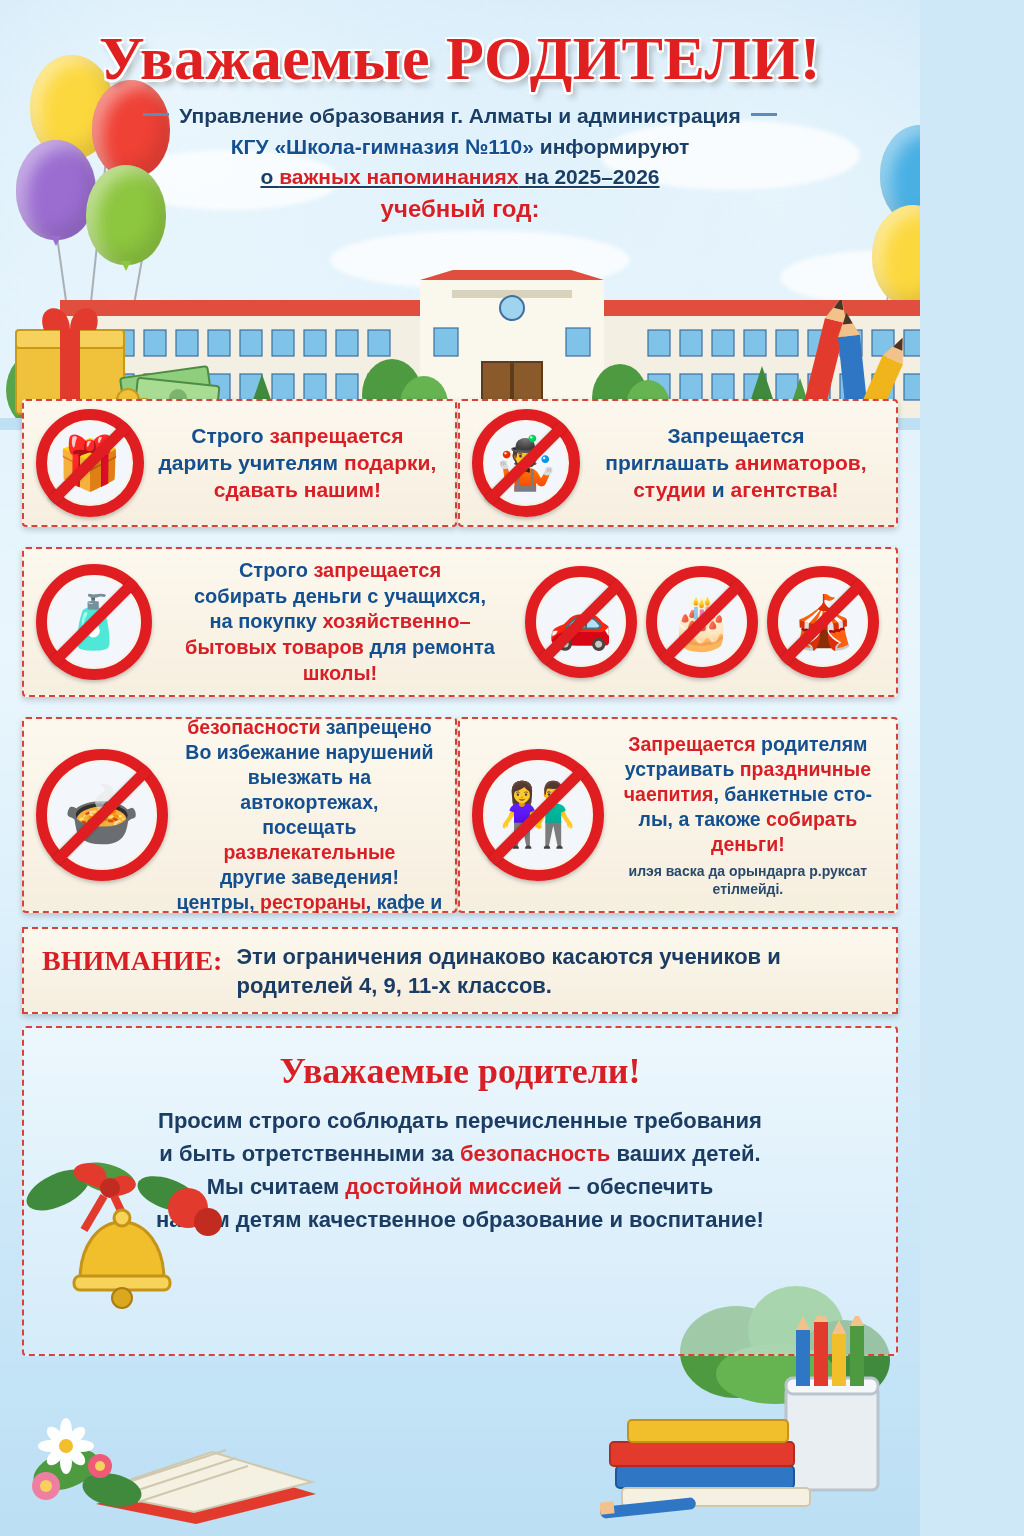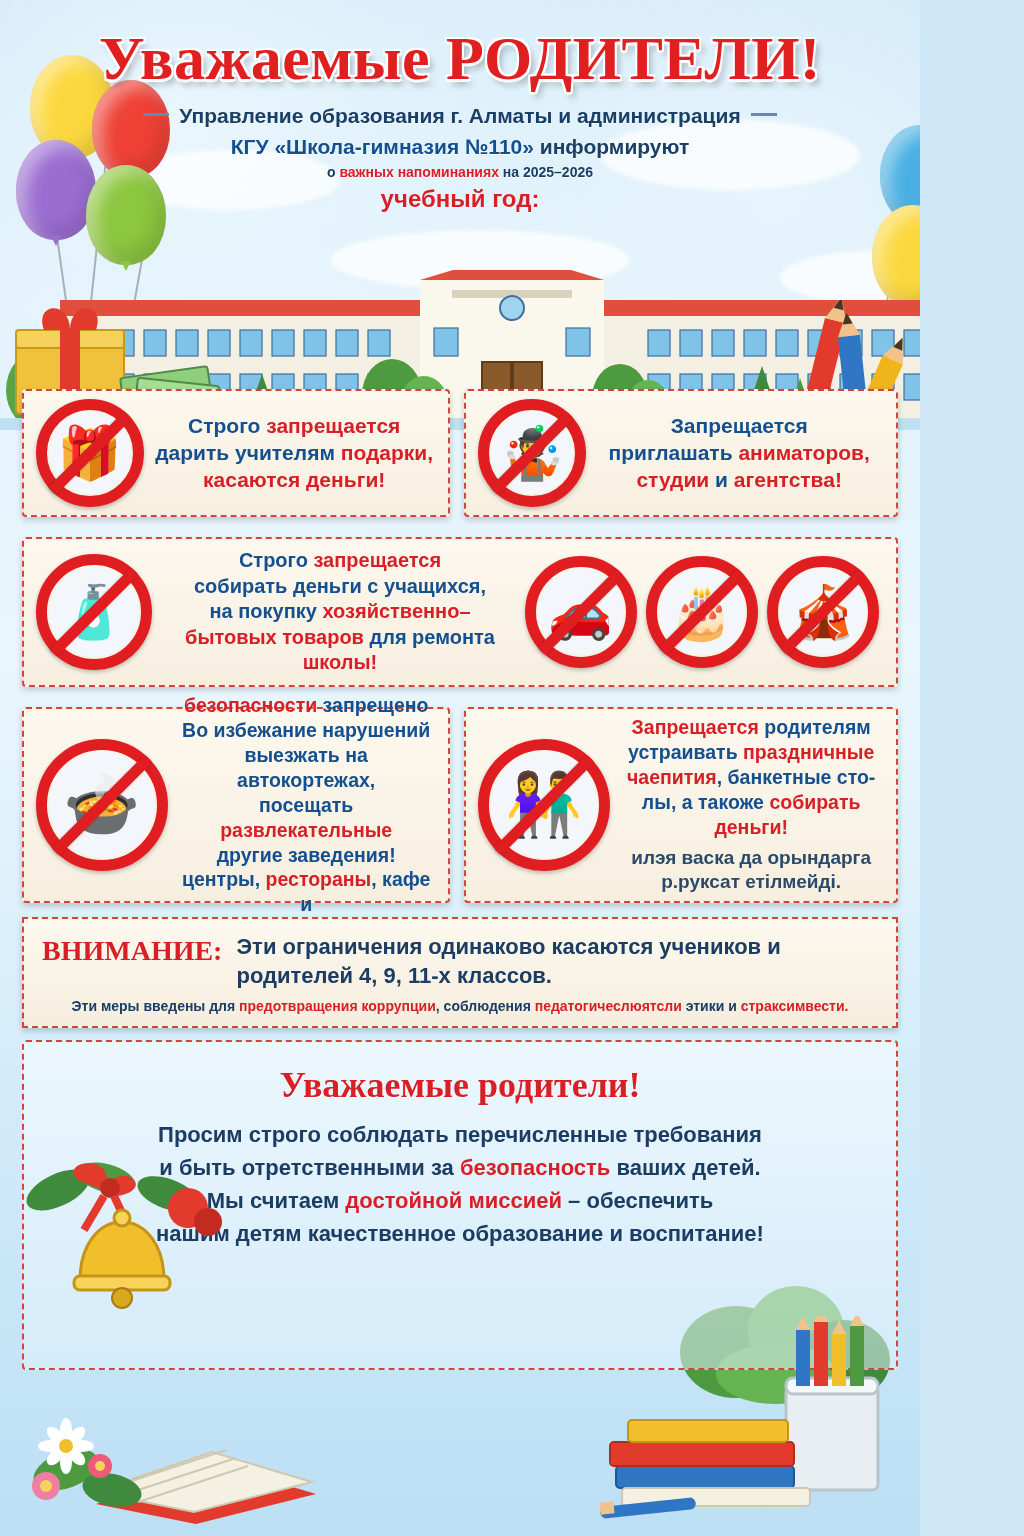--- a/index.html
+++ b/index.html
@@ -60,21 +60,21 @@
     margin: 10px auto 0;
     width: 720px;
     font-size: 21px;
     font-weight: bold;
     color: #1a3f66;
     line-height: 1.45;
     text-shadow: 0 1px 0 rgba(255,255,255,0.9);
   }
   .subtitle .accent-red { color: #d81f26; }
   .subtitle .accent-blue { color: #14508f; }
-  .subtitle .line3 { font-size: 14px; }
+  .subtitle .line3 { font-size: 21px; text-decoration: underline; }
   .subtitle .line4 { color: #d81f26; font-size: 24px; }
 
   
   .dash-l, .dash-r {
     display: inline-block;
     width: 26px;
     border-top: 3px solid #5b8db8;
     vertical-align: middle;
     margin: 0 10px 6px;
   }
@@ -115,21 +115,21 @@
   
   .deco { position: absolute; z-index: 5; }
 
   
   .cards {
     position: relative;
     z-index: 8;
     margin-top: 172px;
     padding: 0 22px;
   }
-  .row { display: flex; gap: 14px; margin-bottom: 14px; margin-top: 20px; }
+  .row { display: flex; gap: 1px; margin-bottom: 14px; margin-top: 20px; }
 
   .card {
     position: relative;
     background: linear-gradient(180deg, #fdf8ee 0%, #f6efe0 100%);
     border: 2px dashed #d8423c;
     border-radius: 4px;
     box-shadow: 0 3px 6px rgba(0,0,0,0.18);
     display: flex;
     align-items: center;
     padding: 10px 12px;
@@ -148,21 +148,21 @@
     font-weight: bold;
     color: #1b3c63;
     line-height: 1.28;
     text-align: center;
   }
   .card .text .r { color: #d81f26; }
   .card .text .b { color: #14508f; }
 
   .small-note {
     display: block;
-    font-size: 19px;
+    font-size: 14px;
     font-weight: bold;
     color: #2a4a6b;
     margin-top: 6px;
   }
 
   
   .ban {
     position: relative;
     border-radius: 50%;
     background: rgba(255,255,255,0.0);
@@ -435,21 +435,21 @@
             <div class="inner">
                 <span class="emoji">🎁</span>
               </div>
             <div class="ring"></div>
             <div class="slash"></div>
           </div>
         </div>
         <div class="text">
           <div><span class="b">Строго </span><span class="r">запрещается</span></div>
           <div><span class="b">дарить учителям </span><span class="r">подарки,</span></div>
-          <div><span class="r">касаются деньги!</span></div>
+          <div><span class="r">сдавать нашим!</span></div>
         </div>
       </div>
 
       <div class="card" style="width:486px; height:128px;">
         <div class="icon-wrap">
           <div class="ban" style="width:108px;height:108px;">
             <div class="inner">
                 <span class="emoji">🤹</span>
               </div>
             <div class="ring"></div>
@@ -552,23 +552,20 @@
 
   </div>
 
   <div class="attention">
     <div class="head-line">
       <div class="att-word">ВНИМАНИЕ:</div>
       <div class="att-body">
         <div>Эти ограничения одинаково касаются учеников и</div>
         <div>родителей  4, 9, 11-х классов.</div>
       </div>
-    </div>
-    <div class="att-foot">
-      <span>Эти меры введены для </span><span class="r">предотвращения коррупции</span><span>, соблюдения </span><span class="r">педатогичеслюятсли</span><span> этики и </span><span class="r">страксимвести.</span>
     </div>
   </div>
 
   <div class="bottom">
     <h2>Уважаемые родители!</h2>
     <p>Просим строго соблюдать перечисленные требования</p>
     <p>
       <span>и быть отретственными за </span><span class="r">безопасность</span><span> ваших детей.</span>
     </p>
     <p>

